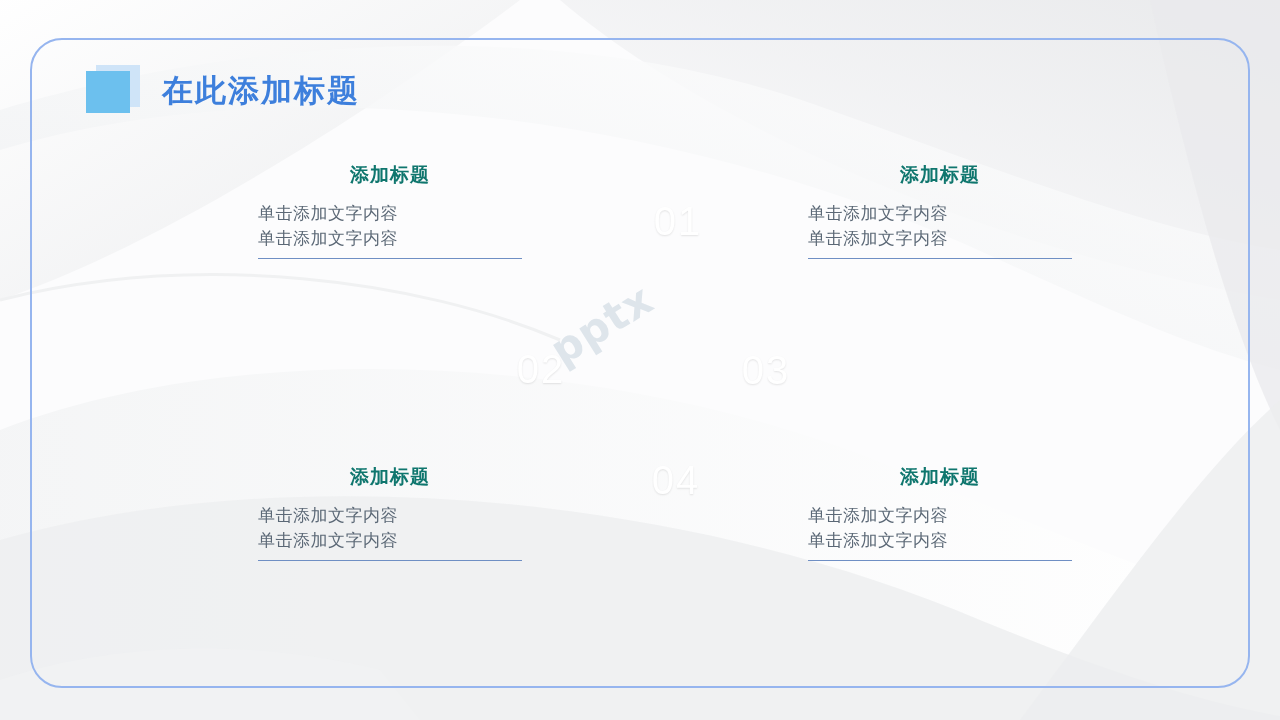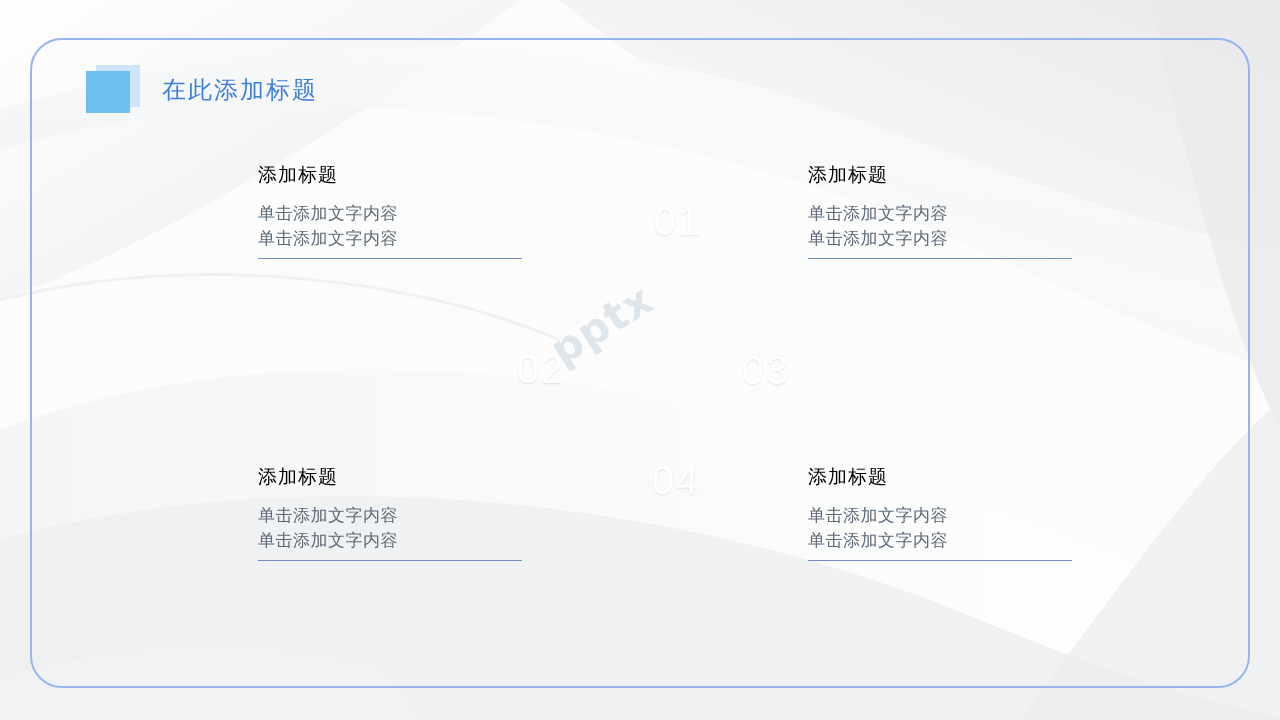--- a/index.html
+++ b/index.html
@@ -28,21 +28,21 @@
   .title-icon{position:relative;width:58px;height:50px;margin-right:18px;flex:none;}
   .title-icon .sq-back{
     position:absolute;left:10px;top:0;width:44px;height:42px;
     background:#cfe4f8;
   }
   .title-icon .sq-front{
     position:absolute;left:0px;top:6px;width:44px;height:42px;
     background:#6cc0ee;
   }
   .title-text{
-    font-size:24px;font-weight:400;color:#3d7fdc;
+    font-size:31px;font-weight:700;color:#3d7fdc;
     letter-spacing:2px;line-height:1;white-space:nowrap;text-align:center;
   }
 
   
   .flower{position:absolute;left:435px;top:118px;width:485px;height:495px;z-index:4;}
   .petal{position:absolute;display:flex;align-items:center;justify-content:center;}
   .petal .num{
     color:#ffffff;font-size:40px;font-weight:400;letter-spacing:2px;
     text-shadow:0 1px 2px rgba(0,0,0,.10);
     font-family:"Liberation Sans","DejaVu Sans",sans-serif;
@@ -78,22 +78,22 @@
     position:absolute;left:546px;top:300px;z-index:6;
     font-size:42px;color:rgba(120,150,175,.22);
     transform:rotate(-32deg);letter-spacing:1px;
     font-family:"DejaVu Sans",sans-serif;pointer-events:none;
     user-select:none;font-weight:600;
   }
 
   
   .tb{position:absolute;z-index:5;width:264px;}
   .tb .tb-title{
-    font-size:19px;font-weight:400;color:#000000;
-    letter-spacing:1px;line-height:1.2;
+    font-size:19px;font-weight:700;color:#0f766e;
+    text-align:center;letter-spacing:1px;line-height:1.2;
     margin-bottom:14px;
   }
   .tb .tb-body{
     font-size:17px;color:#5b6876;text-align:left;
     line-height:1.5;letter-spacing:0.5px;
   }
   .tb .tb-rule{
     margin-top:6px;height:1px;background:#6f8fc4;width:100%;
   }
 

